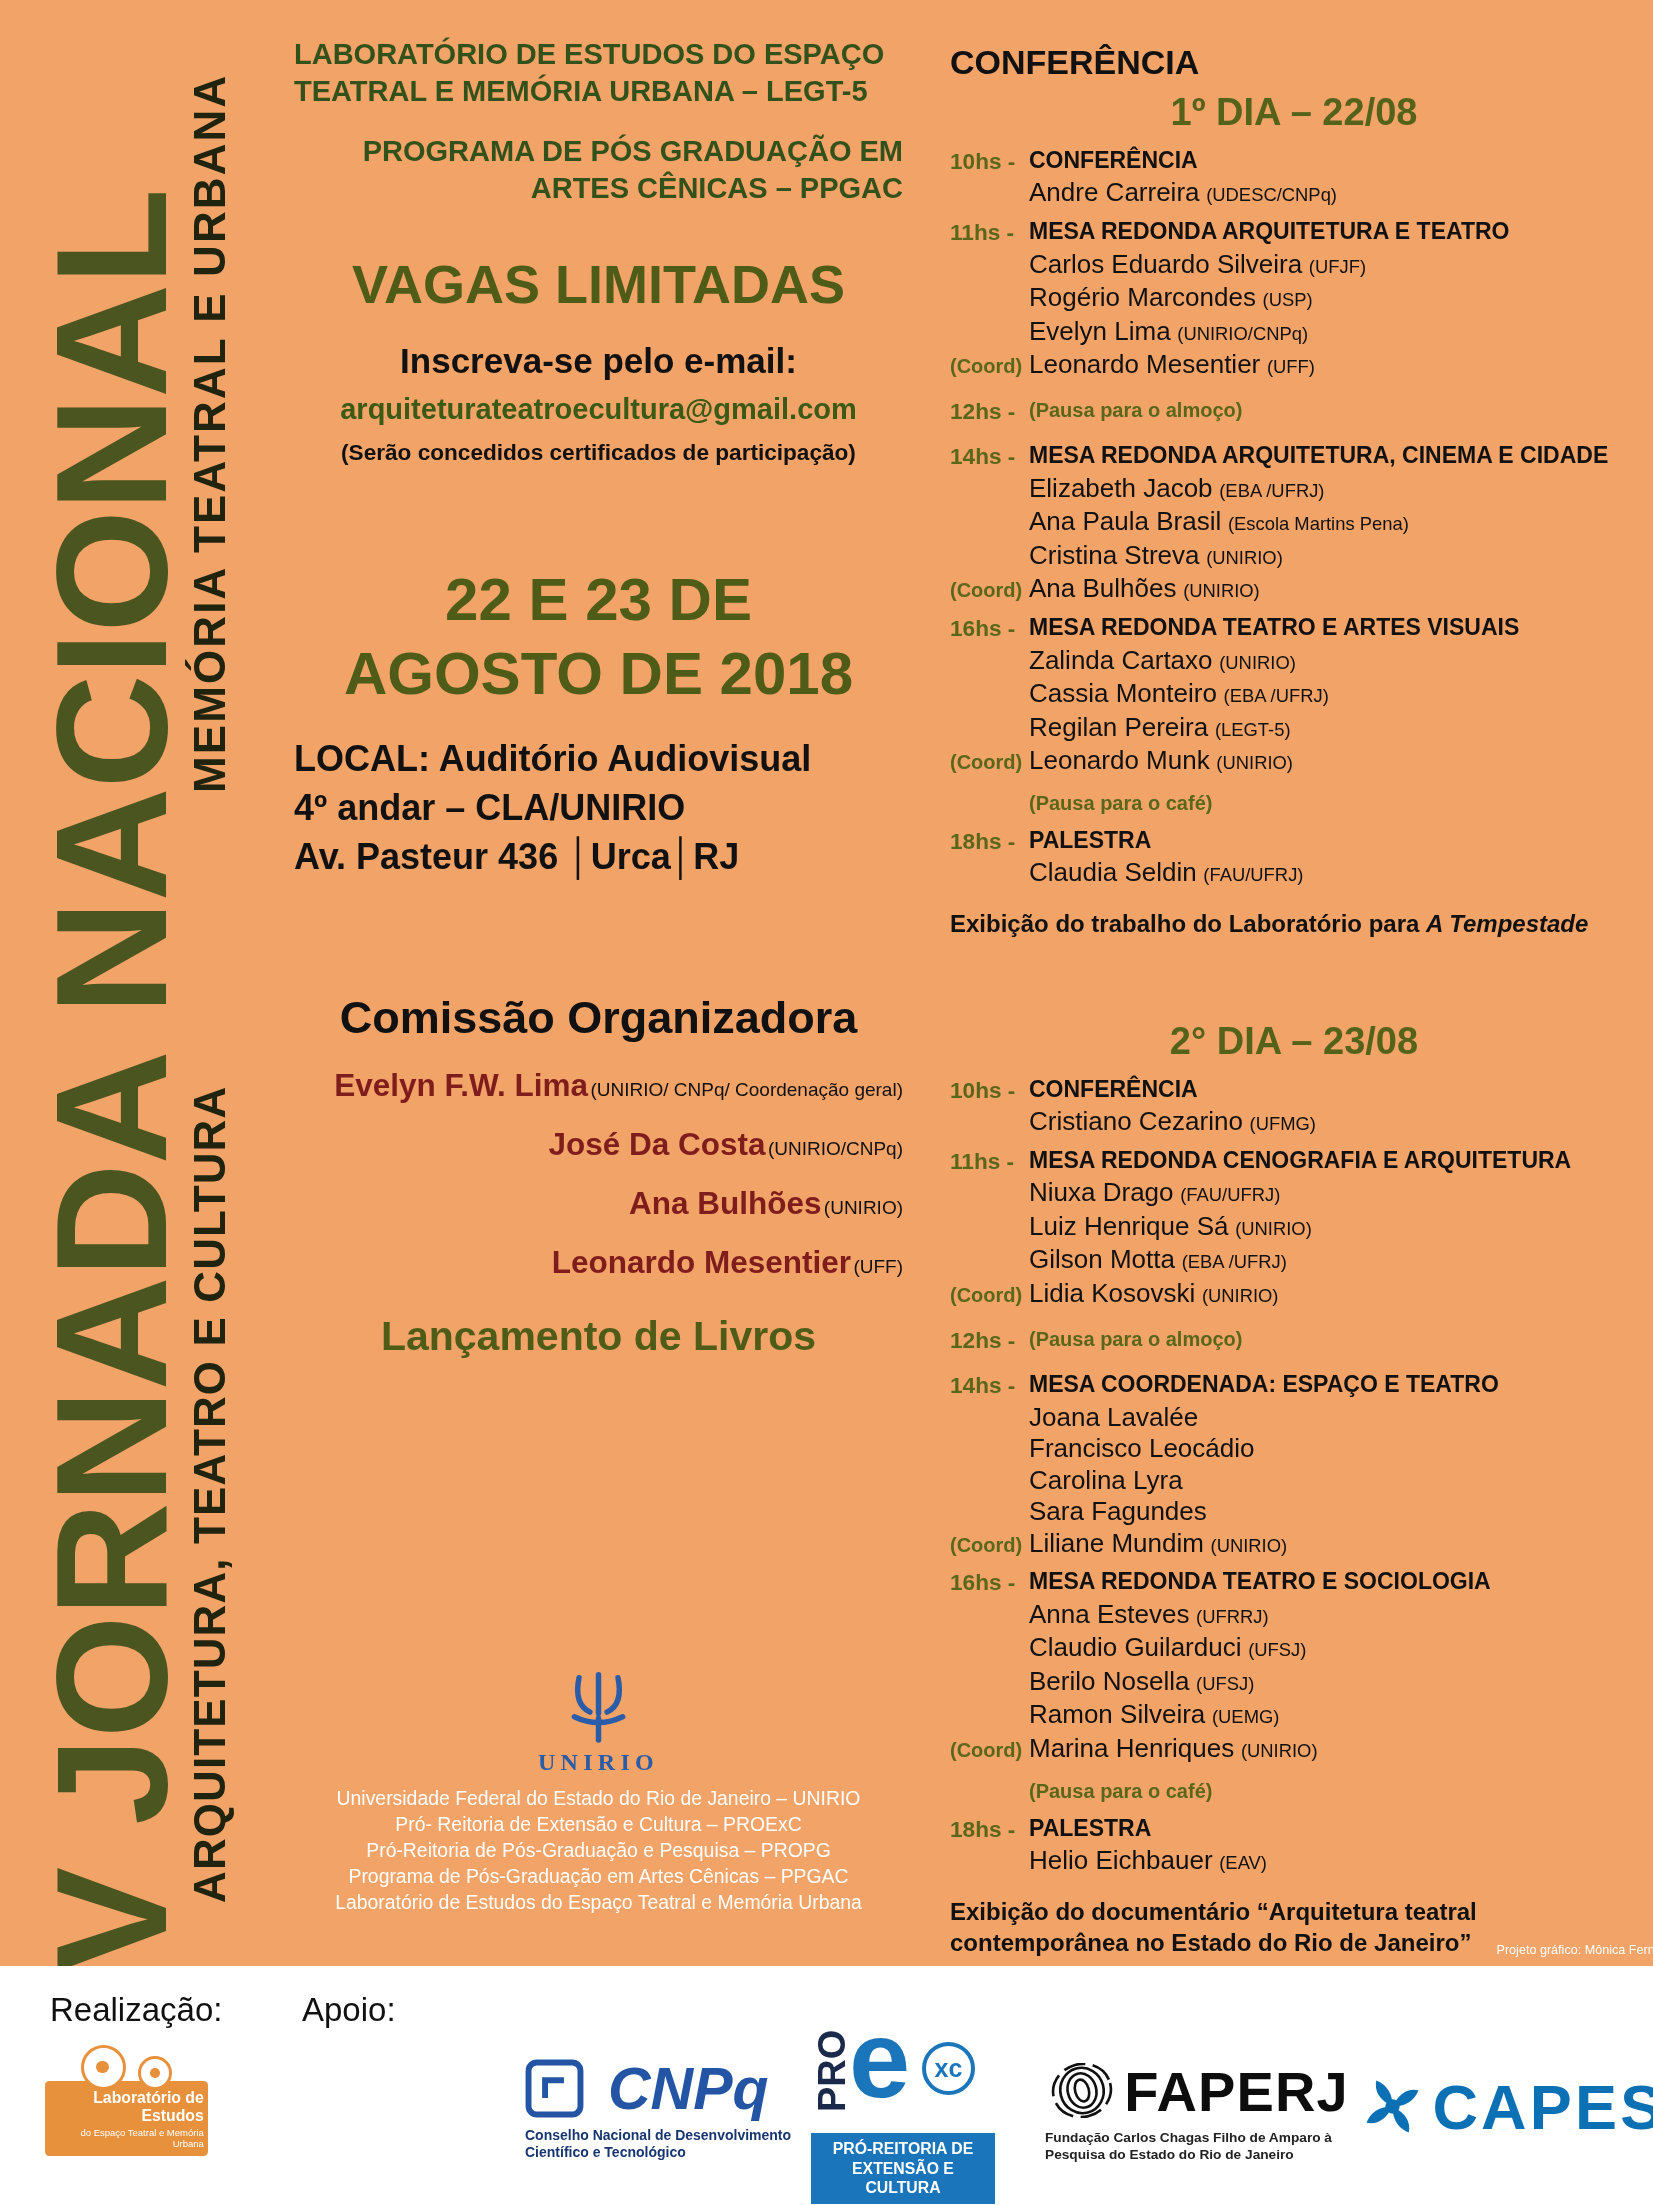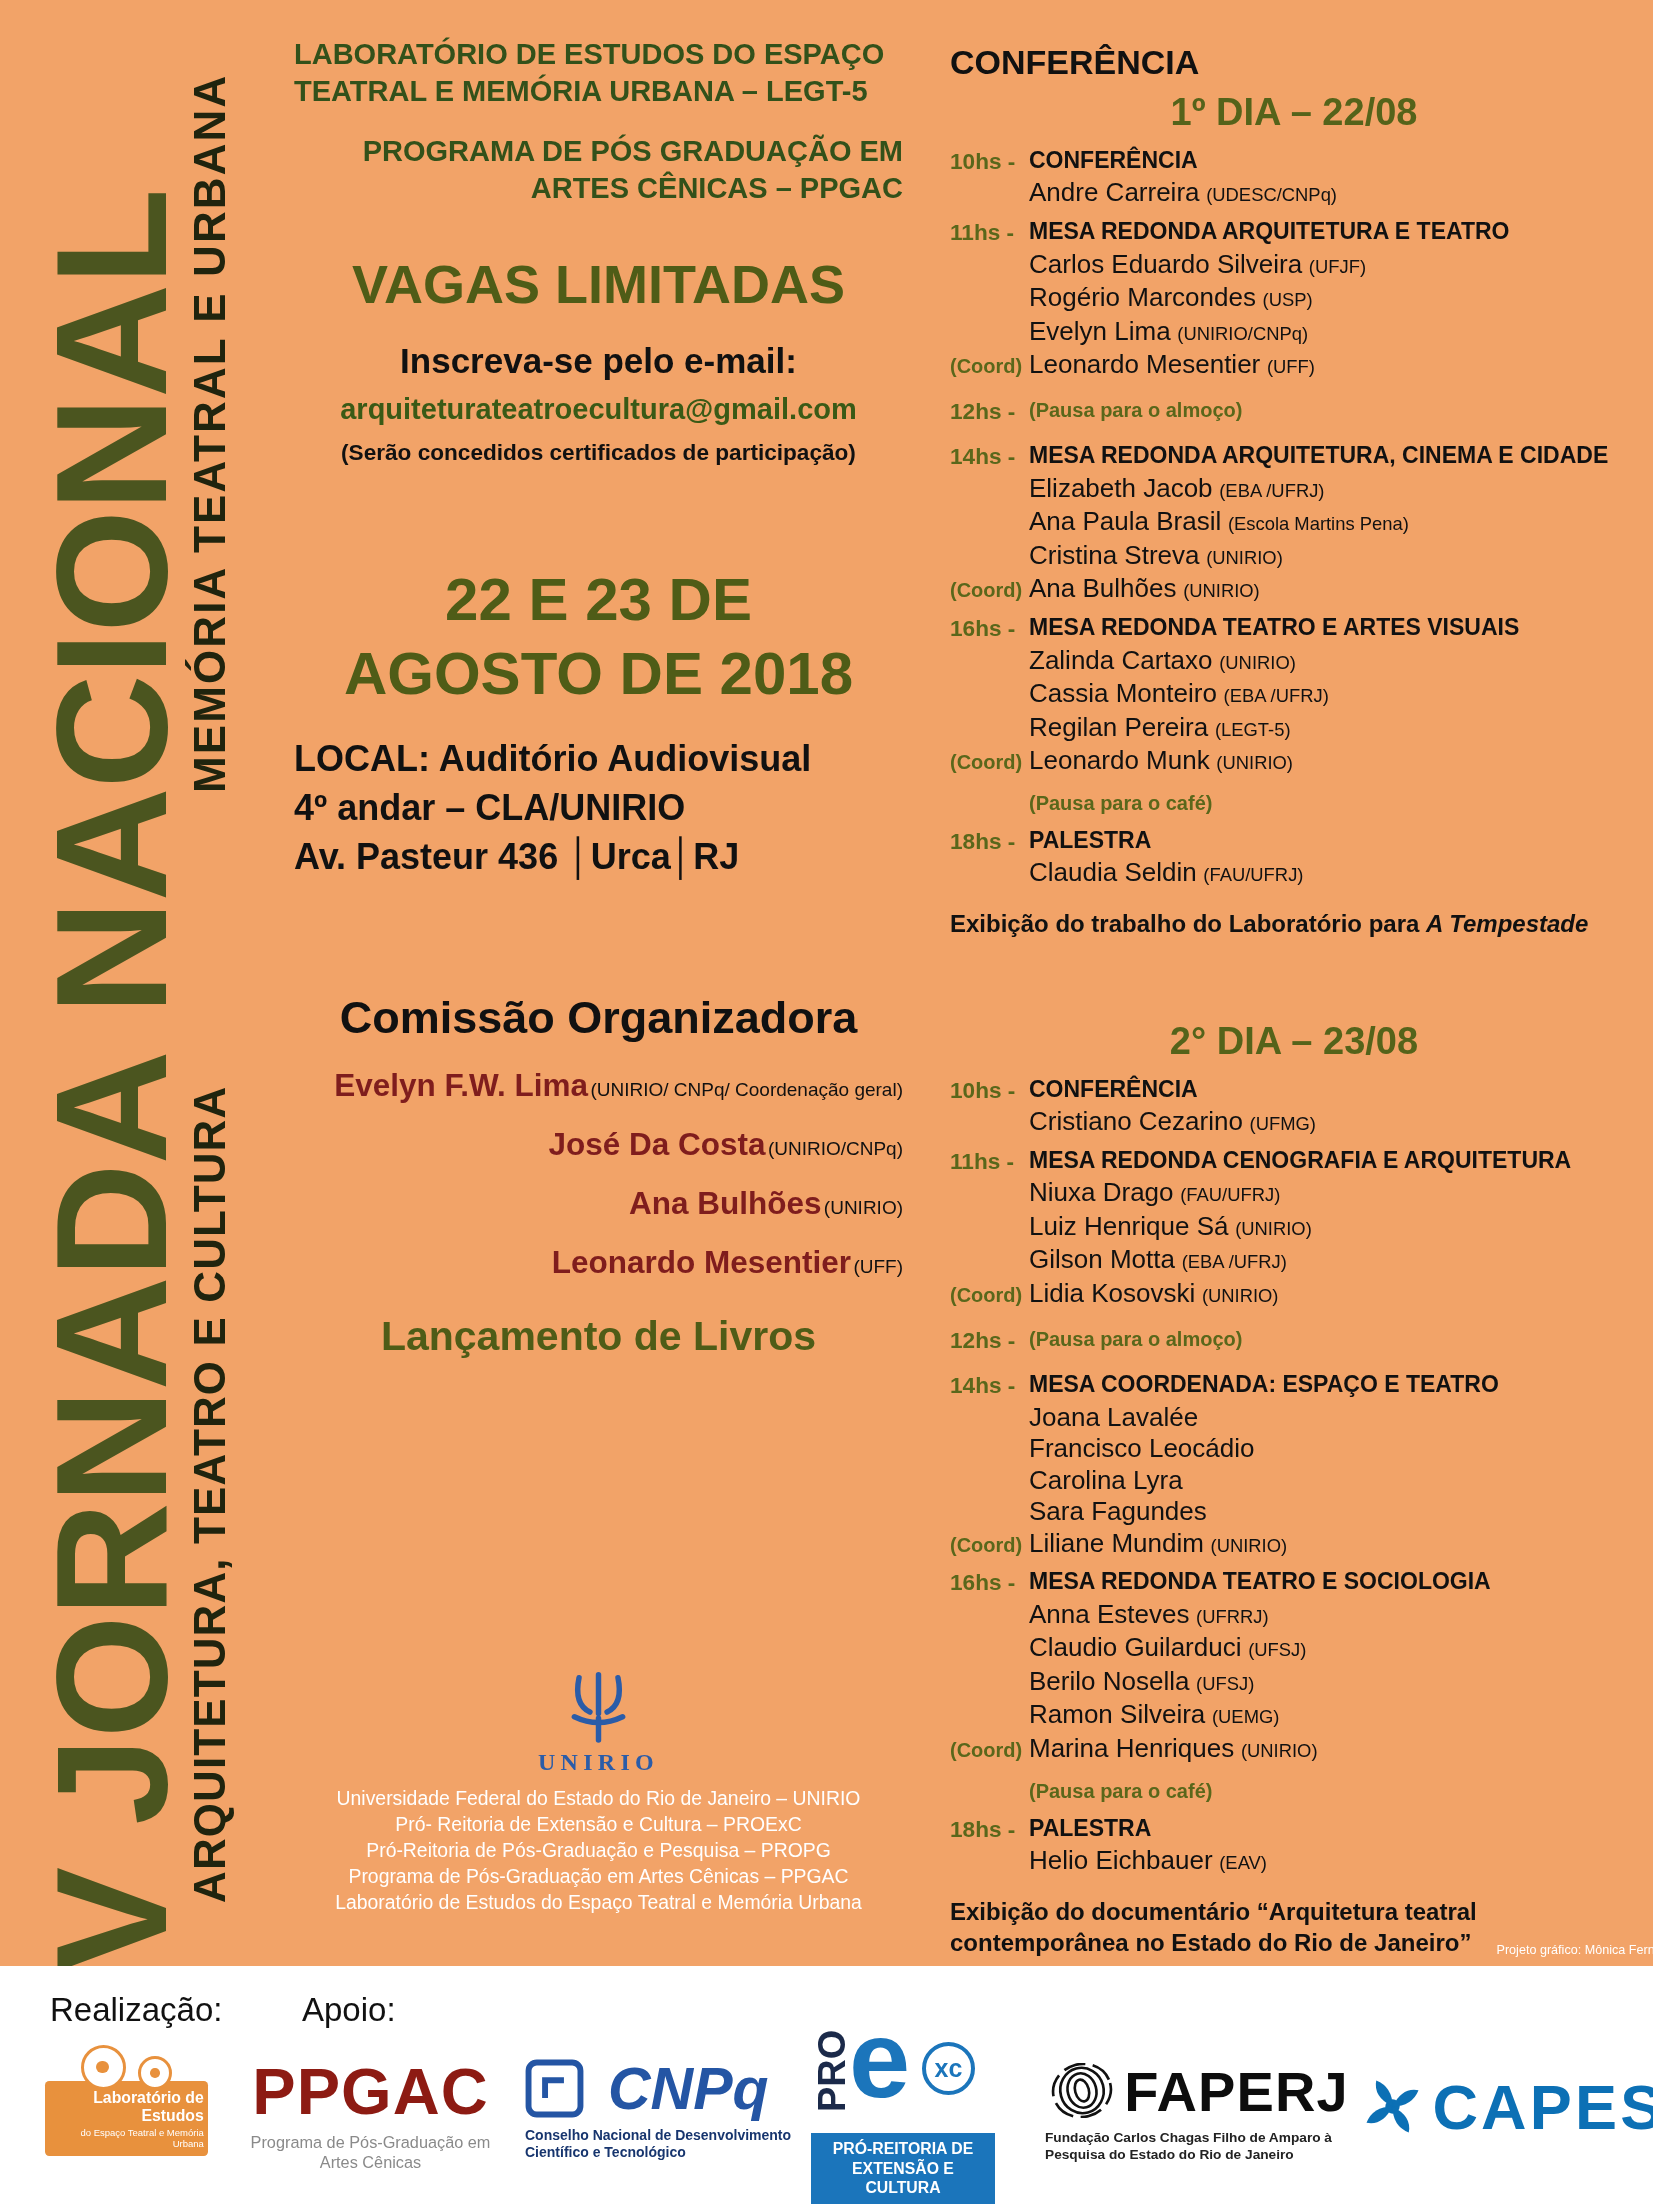--- a/index.html
+++ b/index.html
@@ -365,24 +365,20 @@
       <div class="lab-circles">
         <span class="lab-circle"></span>
         <span class="lab-circle small"></span>
       </div>
       <div class="lab-banner">
         <div class="lab-l1">Laboratório de Estudos</div>
         <div class="lab-l2">do Espaço Teatral e Memória Urbana</div>
       </div>
     </div>
 
-    <div class="logo ppgac-logo">
-      <div class="ppgac-name">PPGAC</div>
-      <div class="ppgac-cap">Programa de Pós-Graduação em Artes Cênicas</div>
-    </div>
 
     <div class="logo cnpq-logo">
       <div class="cnpq-top">
         <span>
           <svg width="59" height="59" viewBox="0 0 100 100">
             <rect x="6" y="6" width="88" height="88" rx="14" fill="none" stroke="#2455A4" stroke-width="10"></rect>
             <path d="M34 66 V36 H66" fill="none" stroke="#2455A4" stroke-width="10"></path>
           </svg>
         </span>
         <span class="cnpq-name">CNPq</span>

